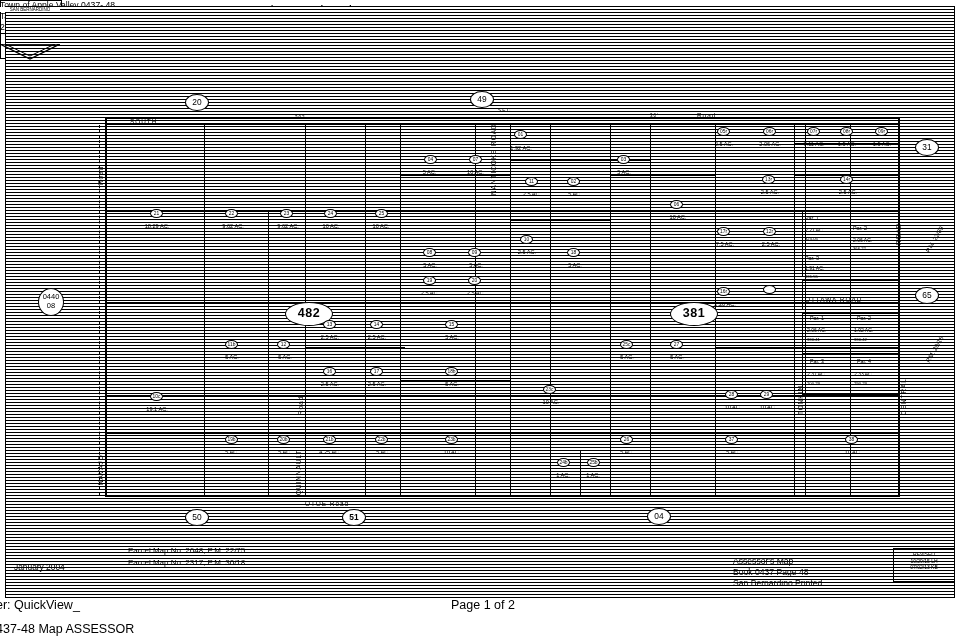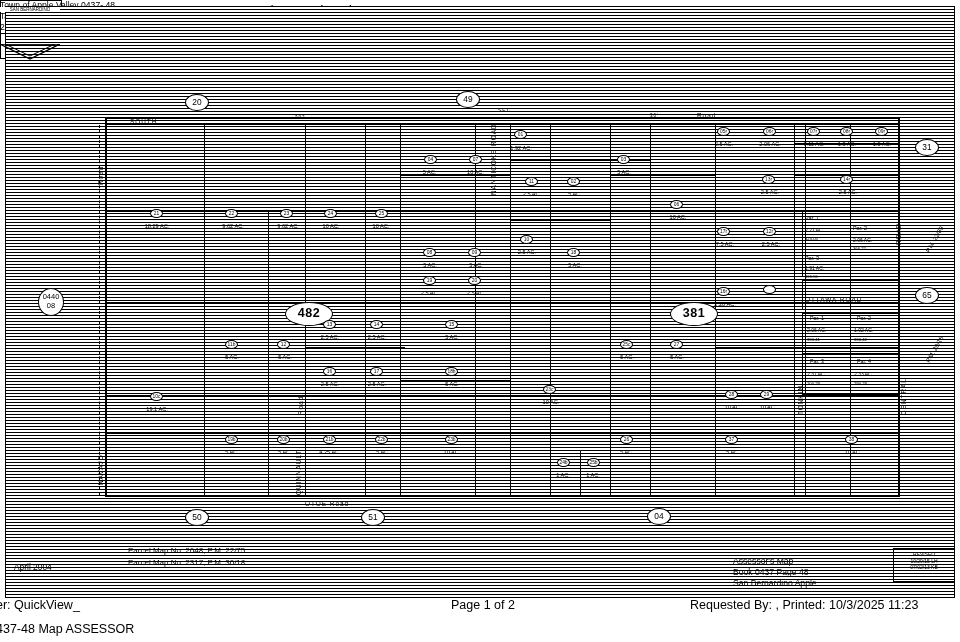--- a/index.html
+++ b/index.html
@@ -347,52 +347,51 @@
     <div class="txt" style="left:752px;top:243px;font-size:5.4px;">Par. 4</div>
     <div class="txt" style="left:749px;top:256px;font-size:5px;">2.33 AC.</div>
     <div class="txt" style="left:749px;top:266px;font-size:4.2px;">290.29</div>
 
     <div class="circ" style="left:658px;top:170px;"></div>
     <div class="acre" style="left:644px;top:184px;width:44px;"></div>
 
   </div>
 
   <div class="bcirc" style="left:185px;top:94px;">20</div>
-  <div class="bcirc" style="left:456px;top:91px;">49</div>
+  <div class="bcirc" style="left:470px;top:91px;">49</div>
   <div class="bcirc" style="left:915px;top:139px;">31</div>
   <div class="bcirc" style="left:915px;top:287px;">65</div>
   <div class="bcirc" style="left:185px;top:509px;">50</div>
-  <div class="bcirc" style="left:361px;top:509px;">51</div>
+  <div class="bcirc" style="left:342px;top:509px;font-weight:bold;">51</div>
   <div class="bcirc" style="left:647px;top:508px;">04</div>
   <div class="bcirc2" style="left:38px;top:288px;">
     <div style="font-size:7.5px;line-height:9px;">0440</div>
     <div style="font-size:7.5px;line-height:9px;">08</div>
   </div>
 
   <div id="pmLabels">
     <div class="pm" style="left:924px;top:250px;transform:rotate(-60deg);">P.M. 22/89</div>
     <div class="pm" style="left:924px;top:360px;transform:rotate(-60deg);">P.M. 20/18</div>
   </div>
 
-  <div class="footleft" style="left:14px;top:562px;">April 2004</div>
+  <div class="footleft" style="left:14px;top:562px;">January 2004</div>
   <div class="footleft" style="left:128px;top:546px;font-size:8px;">Parcel Map No. 2648, P.M. 22/75</div>
   <div class="footleft" style="left:128px;top:558px;font-size:8px;">Parcel Map No. 2317, P.M. 30/18</div>
 
   <div id="assessorBlock">
     <div>Assessor's Map</div>
     <div>Book 0437 Page 48</div>
-    <div>San Bernardino Apple</div>
+    <div>San Bernardino Printed</div>
   </div>
 
   <div id="revBox">
     <div>REVISED</div>
     <div>10/29/15 LH</div>
     <div>07/02/13 KB</div>
   </div>
 
   <div id="bottombar">
     <div class="b" style="left:-4px;top:0px;">er: QuickView_</div>
     <div class="b" style="left:-4px;top:24px;">437-48 Map ASSESSOR</div>
     <div class="b" style="left:451px;top:0px;">Page 1 of 2</div>
-    <div class="b" style="left:690px;top:0px;">Requested By:   , Printed: 10/3/2025 11:23</div>
   </div>
 
 </div>
 
 </body></html>

